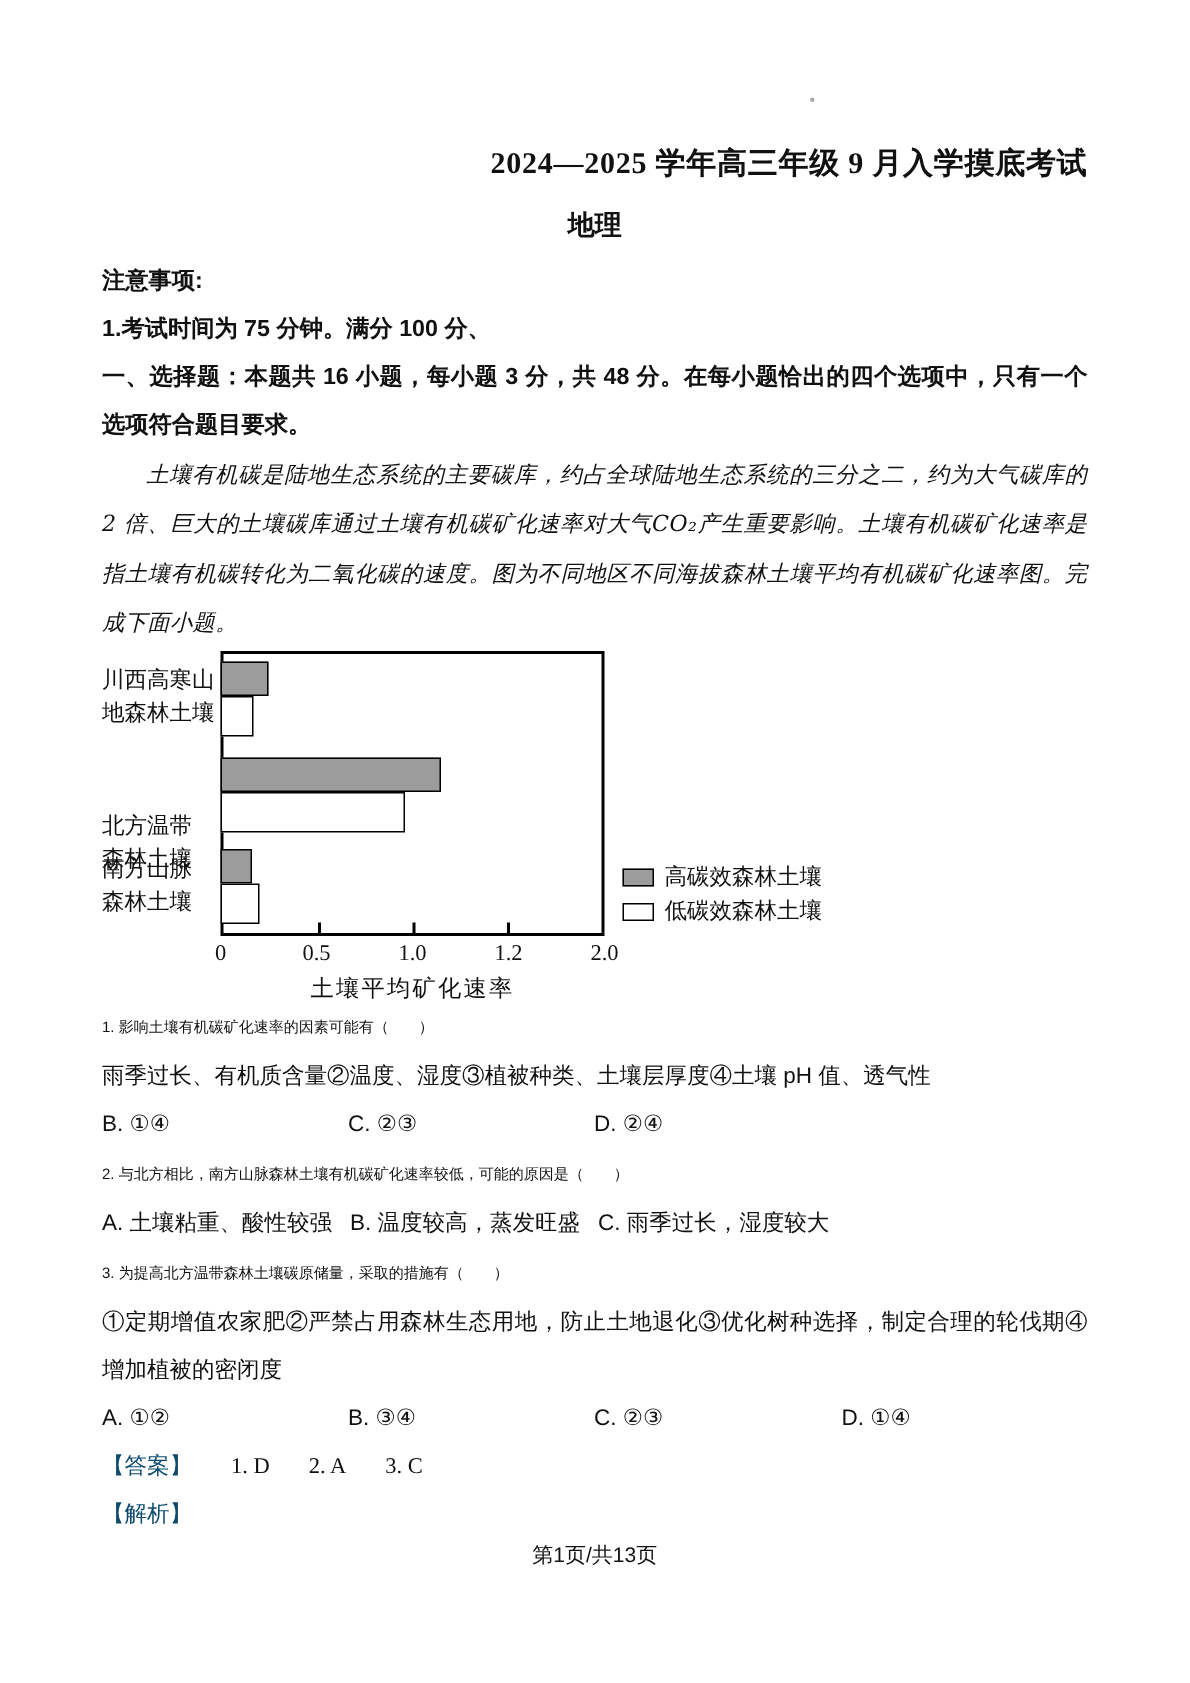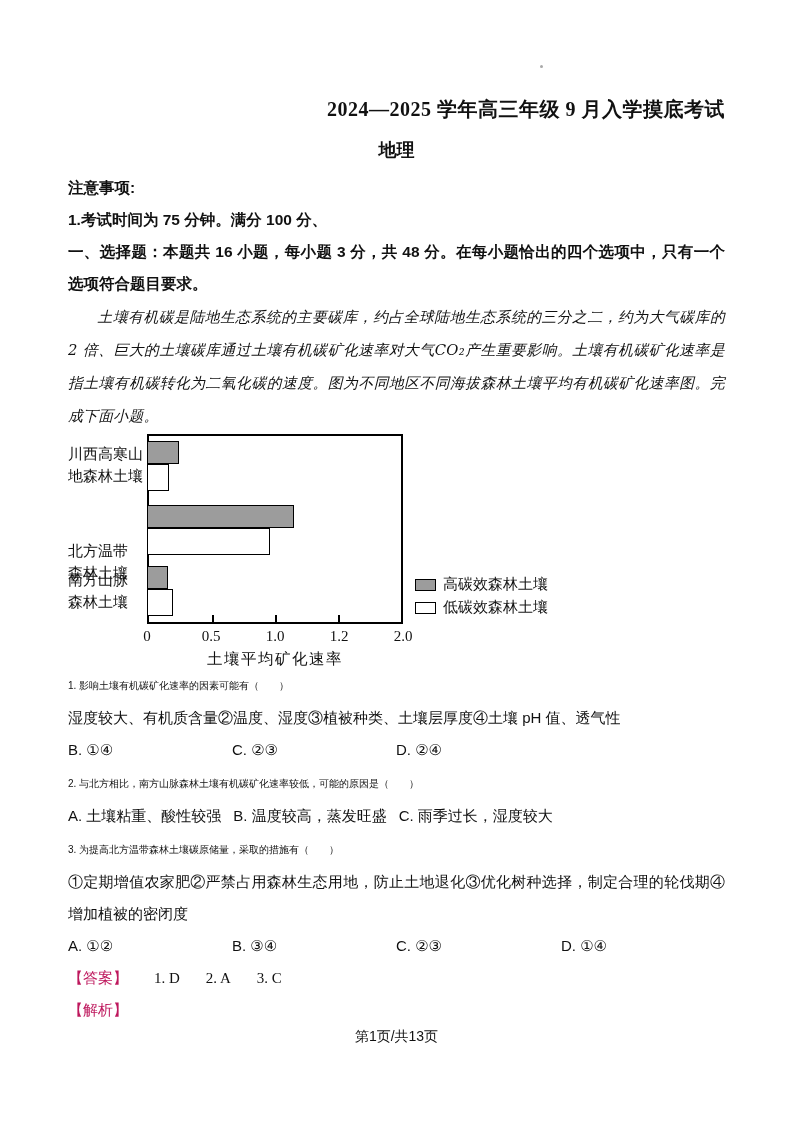--- a/index.html
+++ b/index.html
@@ -66,21 +66,21 @@
   .swatch { width: 21px; height: 12px; border: 1.5px solid #000; margin-right: 7px; flex: 0 0 auto; }
 
   
   .q-block { margin-top: 2px; }
   .qline { font-size: 10px; line-height: 32px; }
   .q-items { font-size: 15px; line-height: 32px; text-align: justify; }
   .opt-grid { display: grid; grid-template-columns: 164px 164px 165px auto;
               font-size: 15px; line-height: 32px; }
   .opt-inline { display: flex; gap: 12px; font-size: 15px; line-height: 32px; white-space: nowrap; }
   .answers { display: flex; font-size: 15px; line-height: 32px; }
-  .blue { color: #be185d; }
+  .blue { color: #0c4a6e; }
   .ans-val { font-family: "Liberation Serif", serif; margin-left: 26px; }
   .ans-val:first-of-type { margin-left: 8px; }
   .analysis { font-size: 15px; line-height: 32px; }
 
   .footer { position: absolute; left: 0; top: 1026px; width: 100%;
             text-align: center; font-size: 14px; line-height: 20px; }
   .stray-dot { position: absolute; left: 540px; top: 65px; width: 3px; height: 3px;
                background: #a9a9a9; border-radius: 50%; }
 </style>
 </head>
@@ -144,21 +144,21 @@
         </div>
         <div class="legend-row">
           <span class="swatch" style="background: rgb(255, 255, 255);"></span>
           <span>低碳效森林土壤</span>
         </div>
       </div>
     </div>
 
     <div class="q-block">
       <div class="qline">1. 影响土壤有机碳矿化速率的因素可能有（　　）</div>
-      <div class="q-items">湿度较大、有机质含量②温度、湿度③植被种类、土壤层厚度④土壤 pH 值、透气性</div>
+      <div class="q-items">雨季过长、有机质含量②温度、湿度③植被种类、土壤层厚度④土壤 pH 值、透气性</div>
       <div class="opt-grid">
         <span>B. ①④</span>
         <span>C. ②③</span>
         <span>D. ②④</span>
       </div>
     </div>
 
     <div class="q-block">
       <div class="qline">2. 与北方相比，南方山脉森林土壤有机碳矿化速率较低，可能的原因是（　　）</div>
       <div class="opt-inline">

